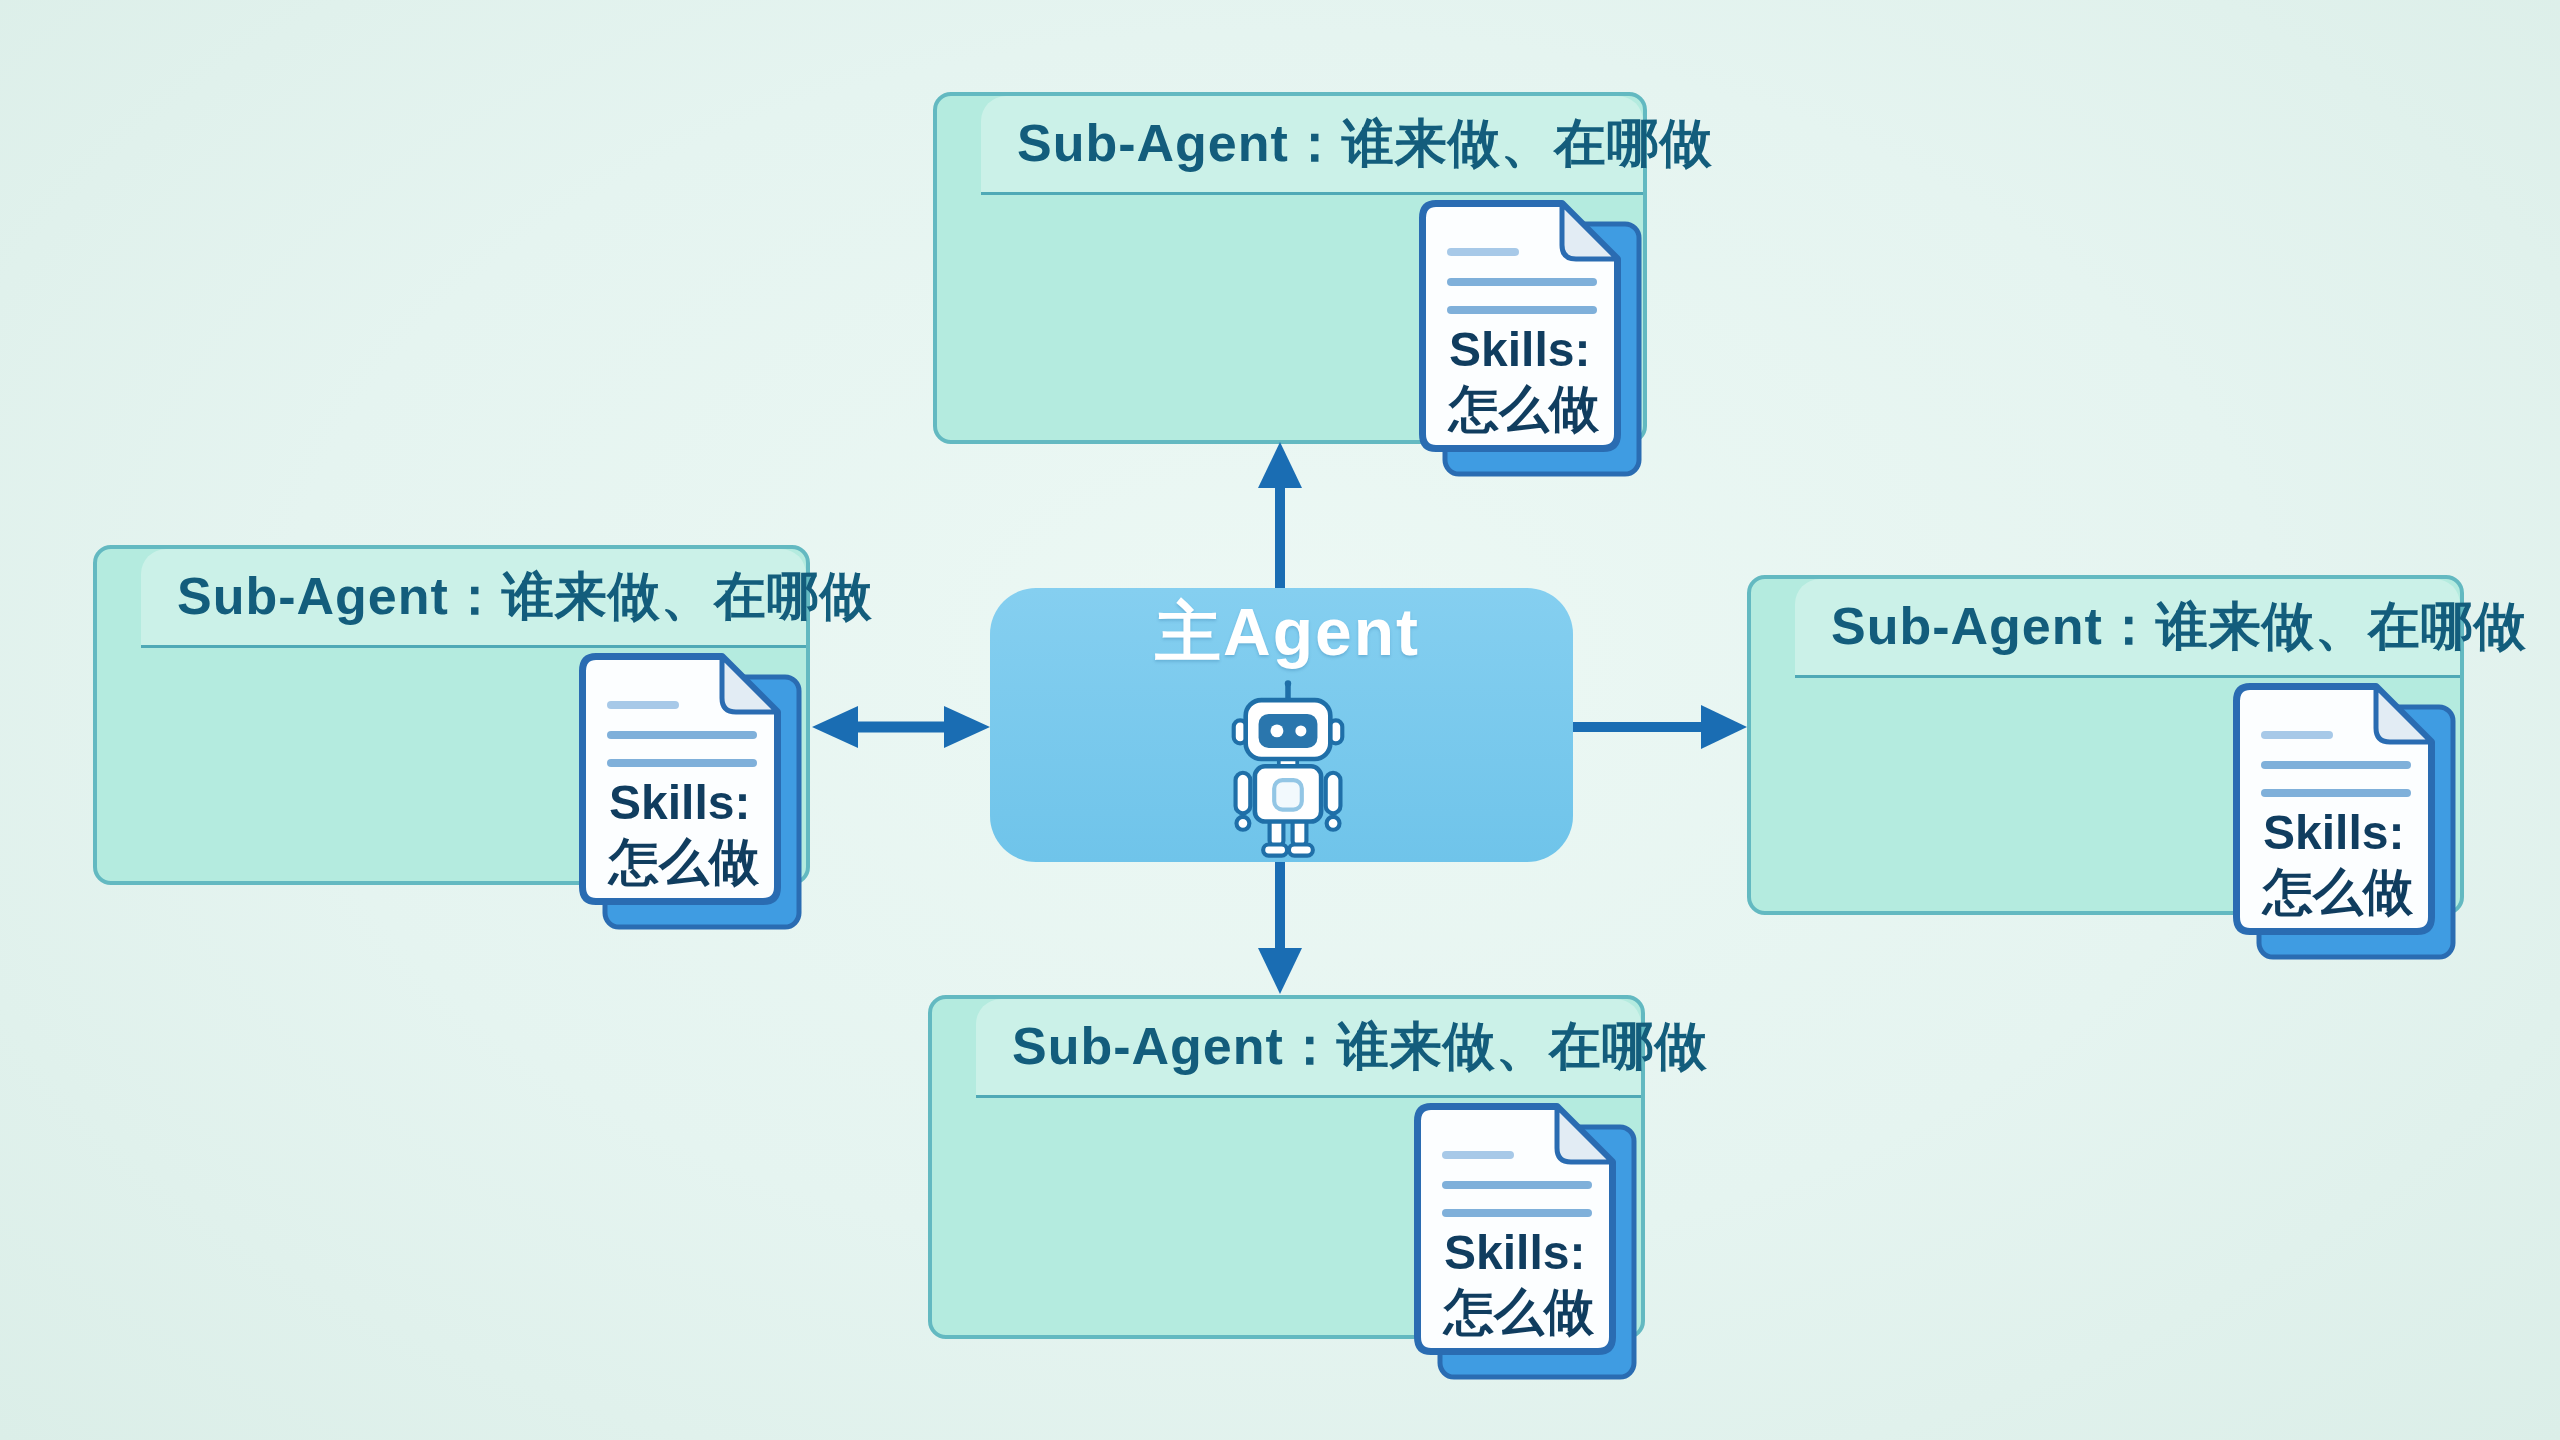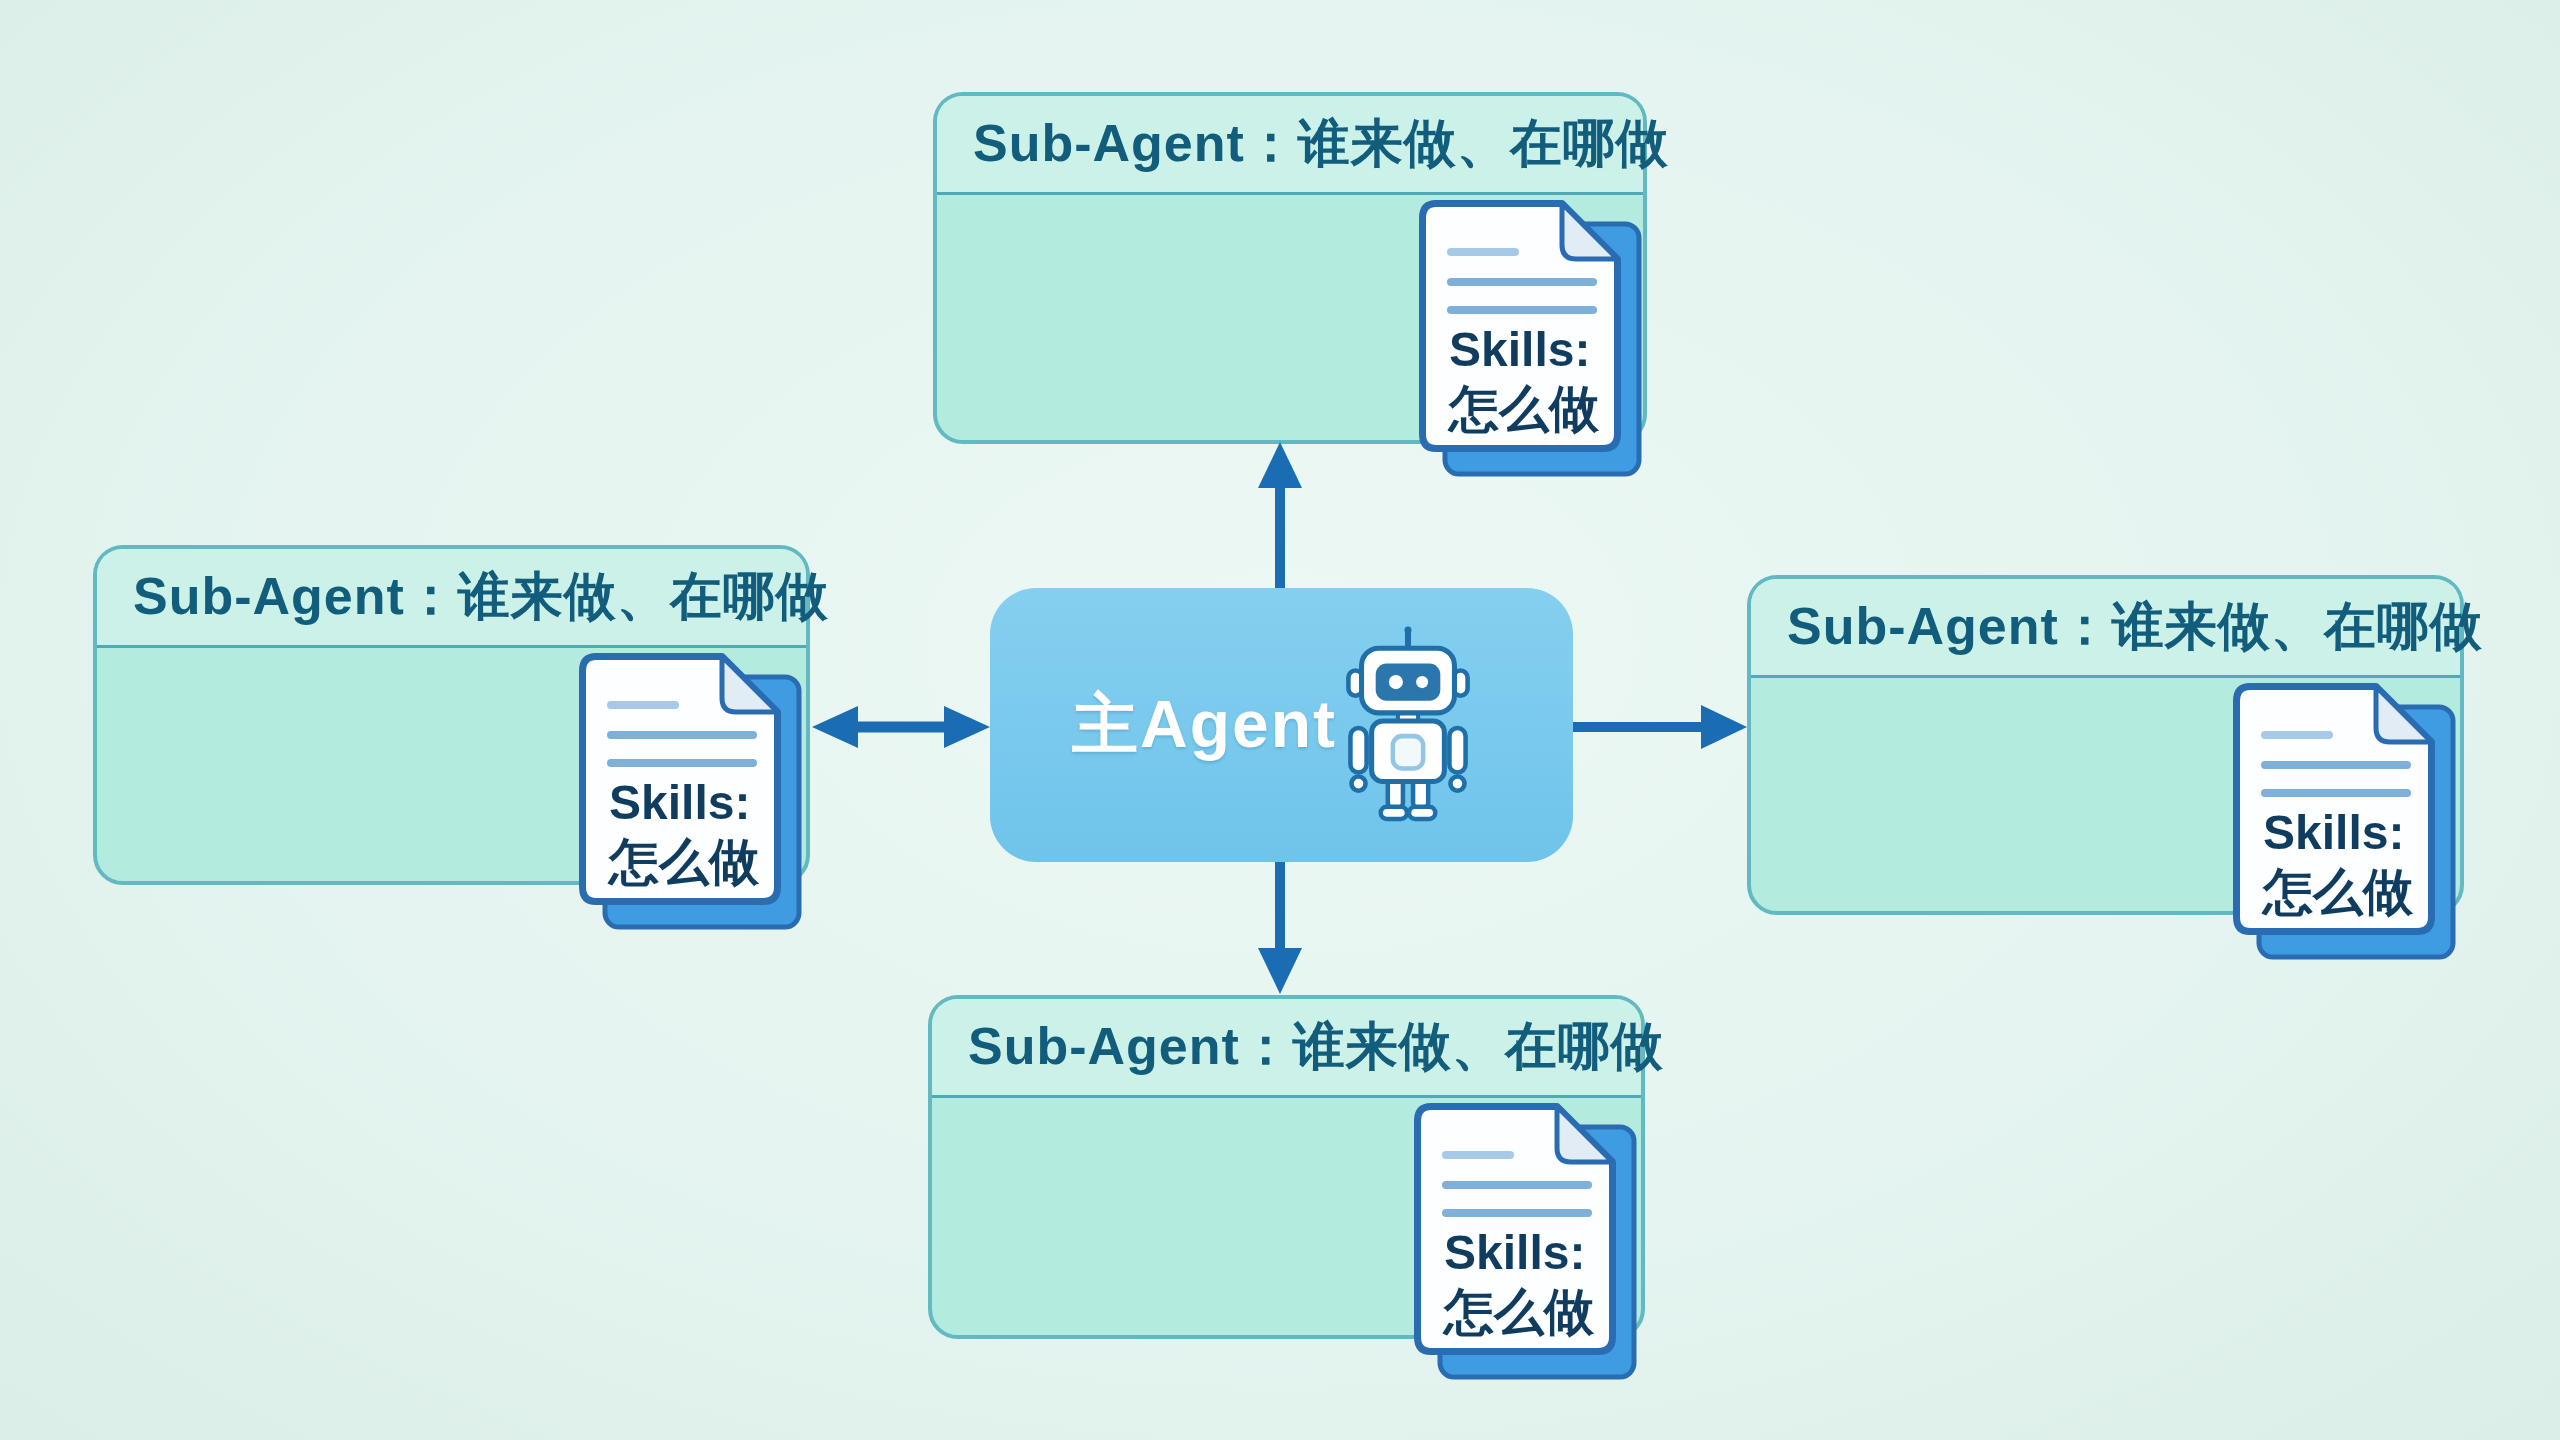--- a/index.html
+++ b/index.html
@@ -5,21 +5,21 @@
   html,body{margin:0;padding:0;background:#d8ebe6;}
   .canvas{
     position:relative;width:2560px;height:1440px;overflow:hidden;
     background:radial-gradient(ellipse at 50% 45%, #ecf8f4 0%, #e5f4f0 55%, #dbeee8 100%);
     font-family:"Liberation Sans","DejaVu Sans",sans-serif;
   }
 
   
   .agent-box{
     position:absolute;box-sizing:border-box;
-    background:#b4ebdf;border:4px solid #63b9c1;border-radius:30px;
+    background:#b4ebdf;border:4px solid #63b9c1;border-radius:18px;padding-left:44px;
   }
   .box-header{
     height:96px;background:#cbf1e8;border-bottom:3px solid #4fa9b6;
     border-radius:25px 25px 0 0;display:flex;align-items:center;
     padding:0 18px 0 36px;font-size:52px;font-weight:600;color:#135d7c;
     white-space:nowrap;letter-spacing:1px;
   }
   .box-body{position:relative;height:calc(100% - 99px);}
   .box-top{left:933px;top:92px;width:714px;height:352px;}
   .box-left{left:93px;top:545px;width:717px;height:340px;}
@@ -29,21 +29,21 @@
   
   .doc{position:absolute;left:482px;top:104px;width:236px;height:292px;z-index:3;}
   .doc svg{display:block;width:100%;height:100%;}
   .doc text{font-family:"Liberation Sans","DejaVu Sans",sans-serif;}
 
   
   .center-box{
     position:absolute;left:990px;top:588px;width:583px;height:274px;box-sizing:border-box;
     background:linear-gradient(180deg,#85cff0 0%,#6fc4ea 100%);
     border-radius:46px;display:flex;align-items:center;justify-content:flex-start;
-    padding:0 70px 0 82px;z-index:2;
+    padding:0 70px 0 82px;z-index:2;flex-direction:column;
   }
   .center-label{font-size:66px;font-weight:600;color:#ffffff;letter-spacing:2px;
     text-shadow:0 2px 3px rgba(30,100,150,0.25);}
   .robot{width:142px;height:202px;}
 
   
   .arrow{position:absolute;z-index:1;}
   .arrow-top{left:1252px;top:440px;width:56px;height:150px;}
   .arrow-bottom{left:1252px;top:858px;width:56px;height:138px;}
   .arrow-right{left:1571px;top:699px;width:178px;height:56px;}

